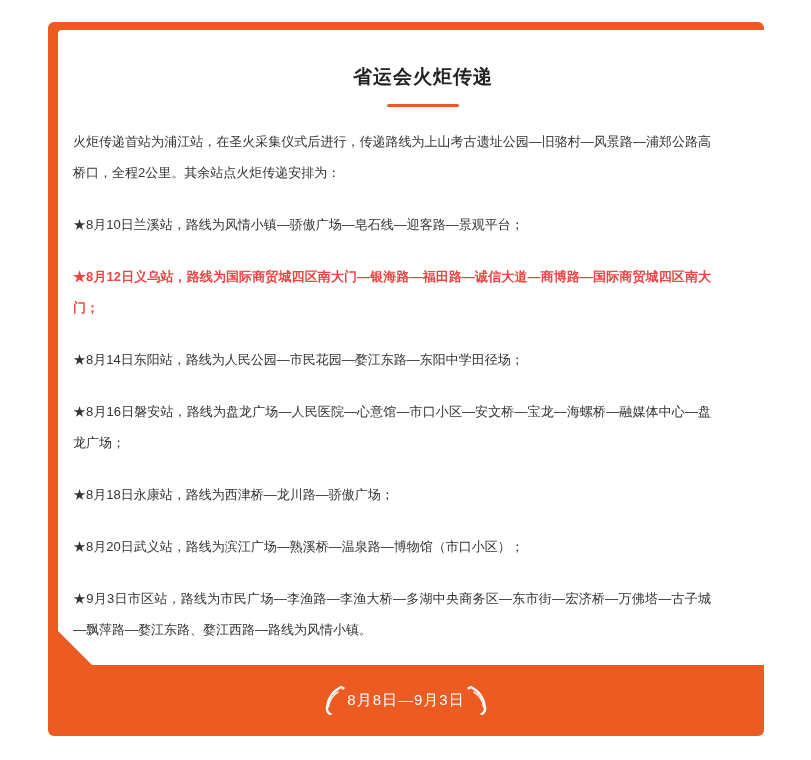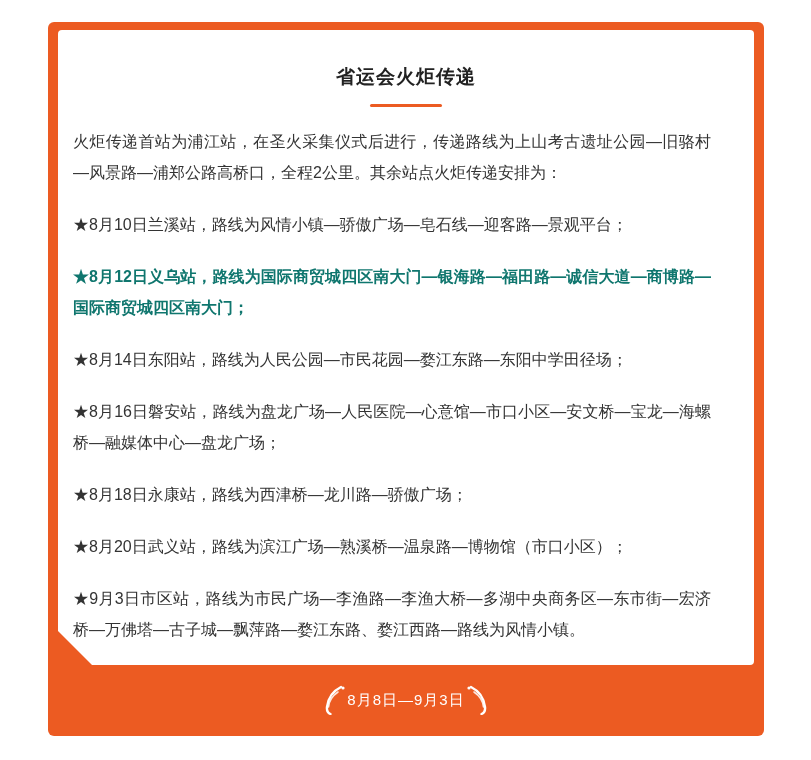--- a/index.html
+++ b/index.html
@@ -36,20 +36,21 @@
   .card-inner {
     position: absolute;
     left: 58px;
     top: 30px;
     width: 696px;
     height: 635px;
     background: #ffffff;
     border-radius: 4px;
     
     clip-path: polygon(0 0, 100% 0, 100% 100%, 34px 100%, 0 calc(100% - 34px));
+    padding-left: 34px;
   }
 
   .title-wrap {
     position: absolute;
     left: 0;
     top: 34px;
     width: 100%;
     text-align: center;
   }
   .title {
@@ -64,31 +65,31 @@
     background: #ec5b22;
     margin: 14px auto 0 auto;
     border-radius: 2px;
   }
 
   .body-text {
     position: absolute;
     left: 15px;
     top: 96px;
     width: 638px;
-    font-size: 16px;
+    font-size: 13px;
     line-height: 31px;
     color: #333333;
   }
   .para {
     margin: 0 0 21px 0;
     text-align: justify;
   }
   .para:last-child { margin-bottom: 0; }
   .para.highlight {
-    color: #0f766e;
+    color: #ef4444;
     font-weight: bold;
   }
 
   
   .date-banner {
     position: absolute;
     left: 58px;
     top: 680px;
     width: 696px;
     height: 40px;

